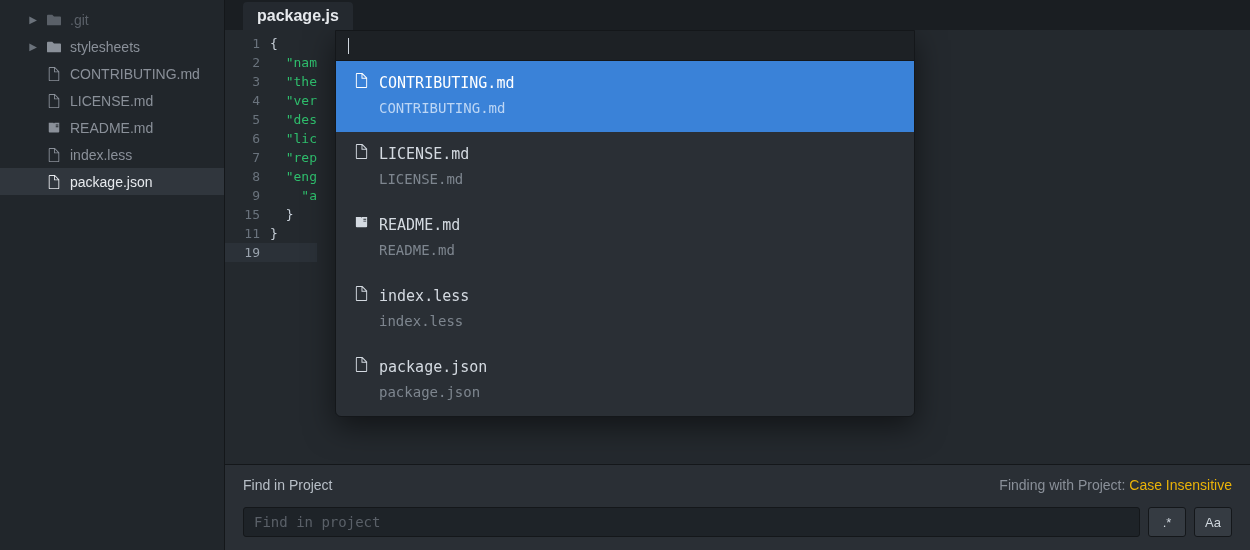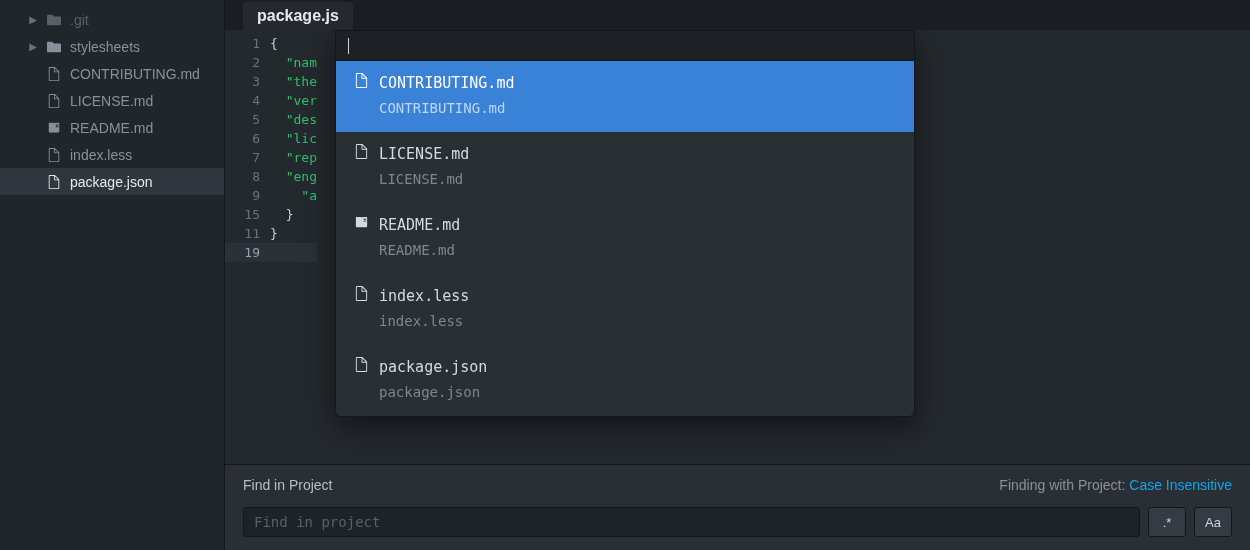--- a/index.html
+++ b/index.html
@@ -149,21 +149,21 @@
     background: #2a2f35;
     border-top: 1px solid #14171a;
     padding: 12px 18px;
     display: flex; flex-direction: column; gap: 14px;
   }
   .find-header {
     display: flex; justify-content: space-between; align-items: center;
     font-size: 14px; color: #b8bfc7;
   }
   .find-header .right { color: #8a9099; }
-  .find-header .right .dim { color: #0ea5e9; text-align: right; }
+  .find-header .right .dim { color: #eab308; text-align: right; }
   .find-row { display: flex; gap: 8px; }
   .find-input {
     flex: 1;
     height: 30px;
     background: #1e2328;
     border: 1px solid #14171a;
     border-radius: 3px;
     padding: 0 10px;
     display: flex; align-items: center;
     color: #5a6068; font-size: 14px;

